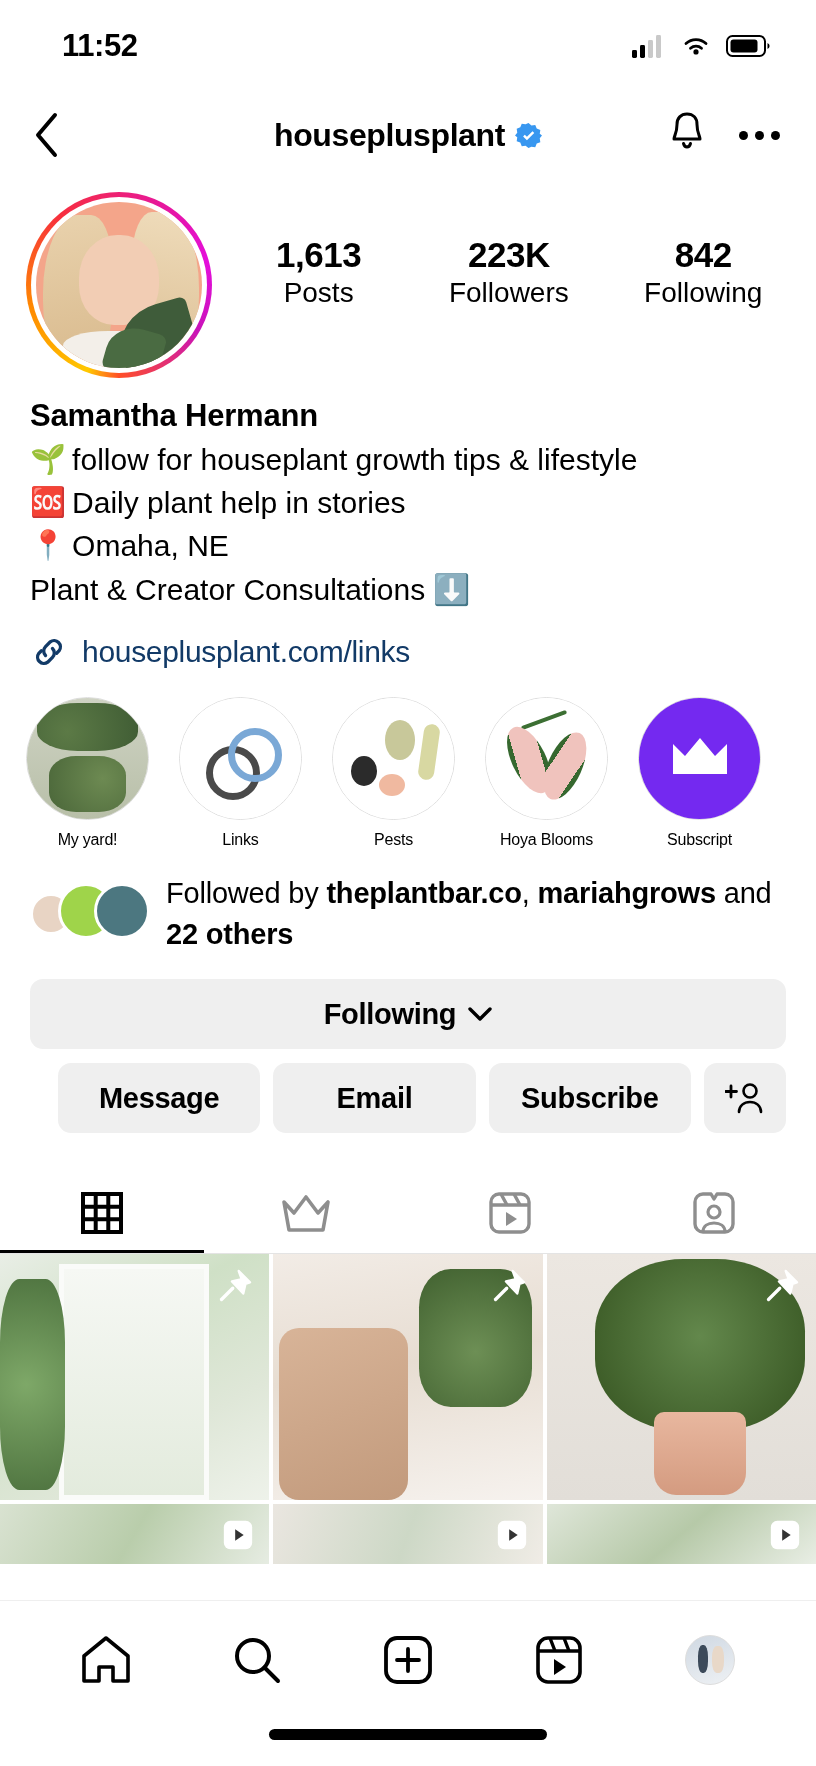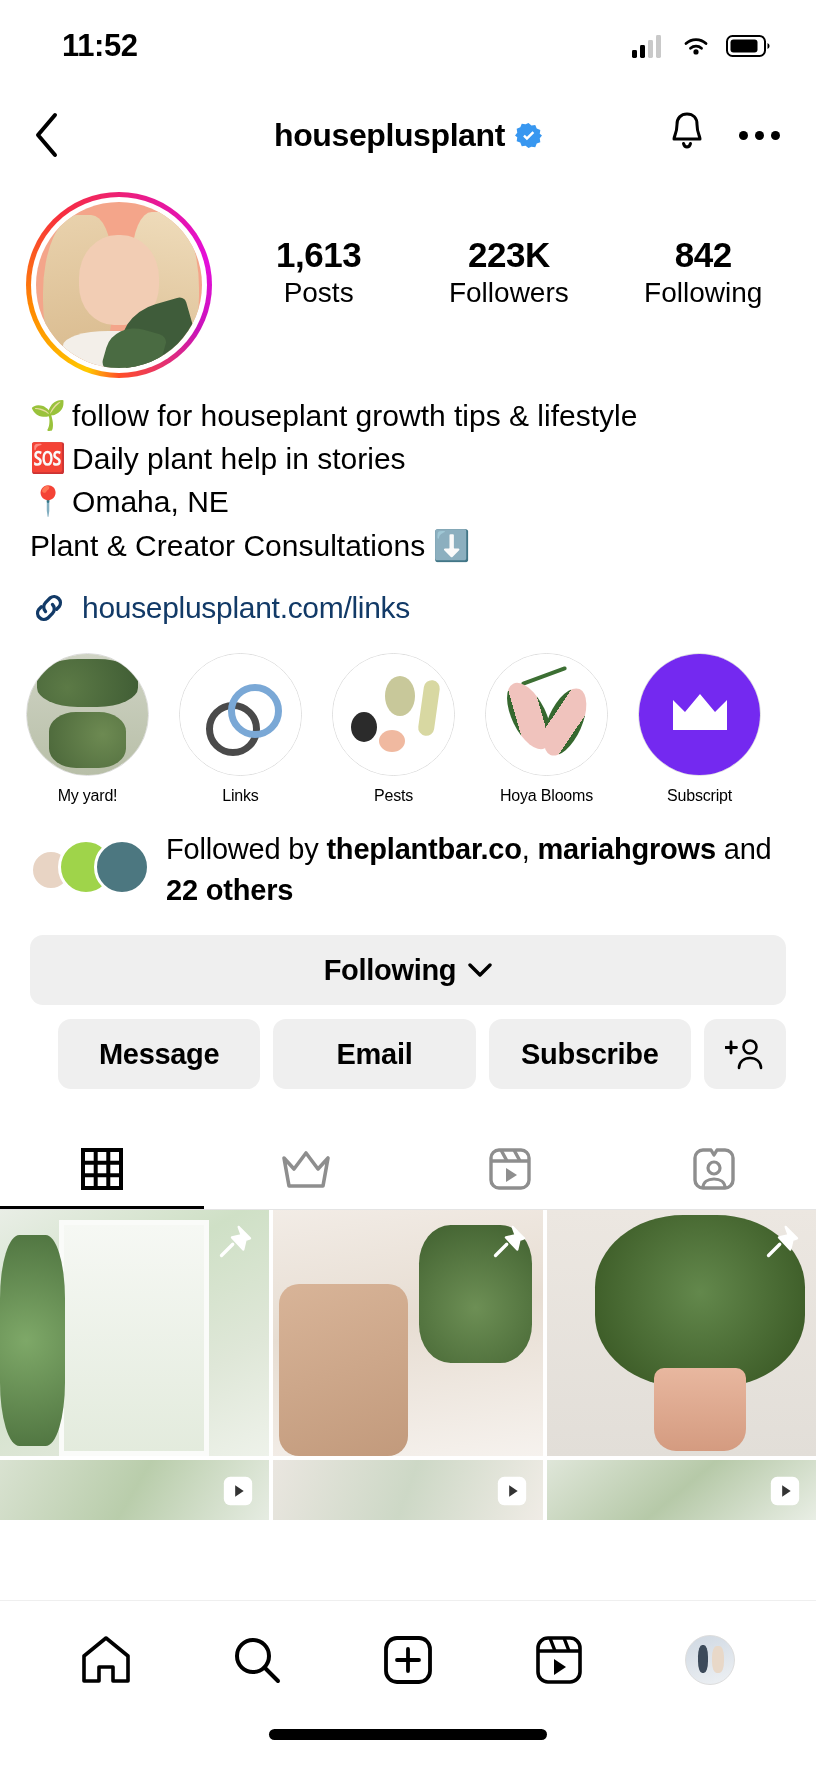--- a/index.html
+++ b/index.html
@@ -252,20 +252,21 @@
       <div class="stat-label">Followers</div>
     </div>
     <div class="stat">
       <div class="stat-num">842</div>
       <div class="stat-label">Following</div>
     </div>
   </div>
 </div>
 
 <div class="bio">
+  <div class="bio-name">Samantha Hermann</div>
 
   <div class="bio-line">
     <span class="em">🌱</span>
     <span>follow for houseplant growth tips &amp; lifestyle</span>
   </div>
   <div class="bio-line">
     <span class="em">🆘</span>
     <span>Daily plant help in stories</span>
   </div>
   <div class="bio-line">

